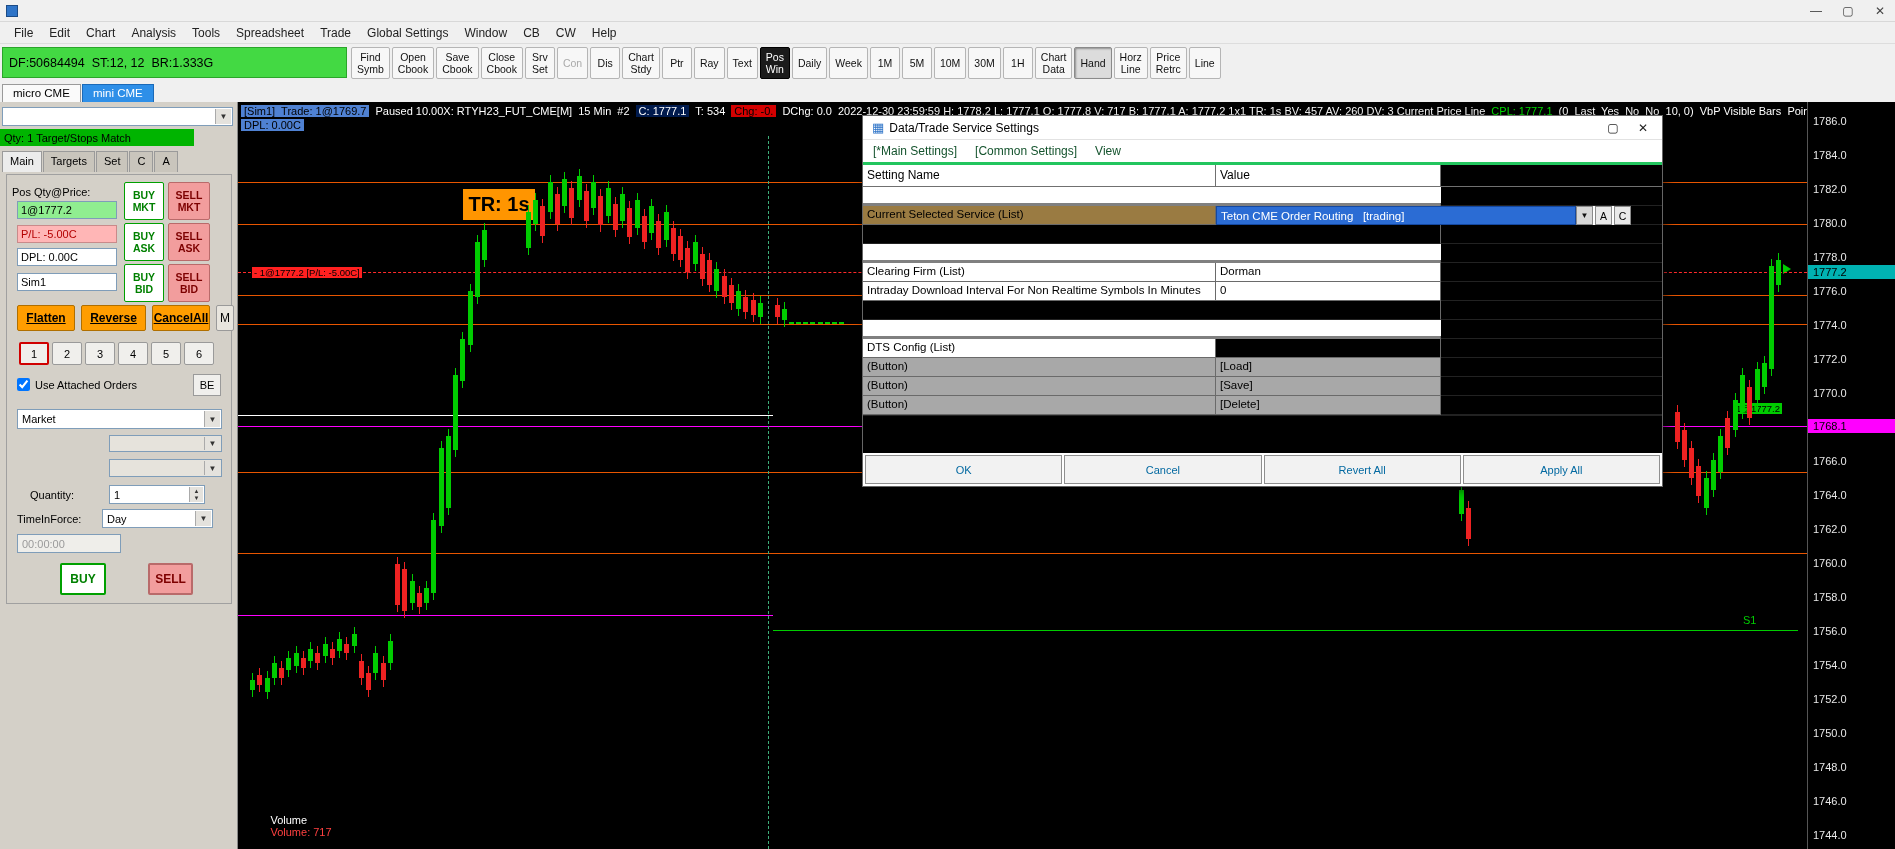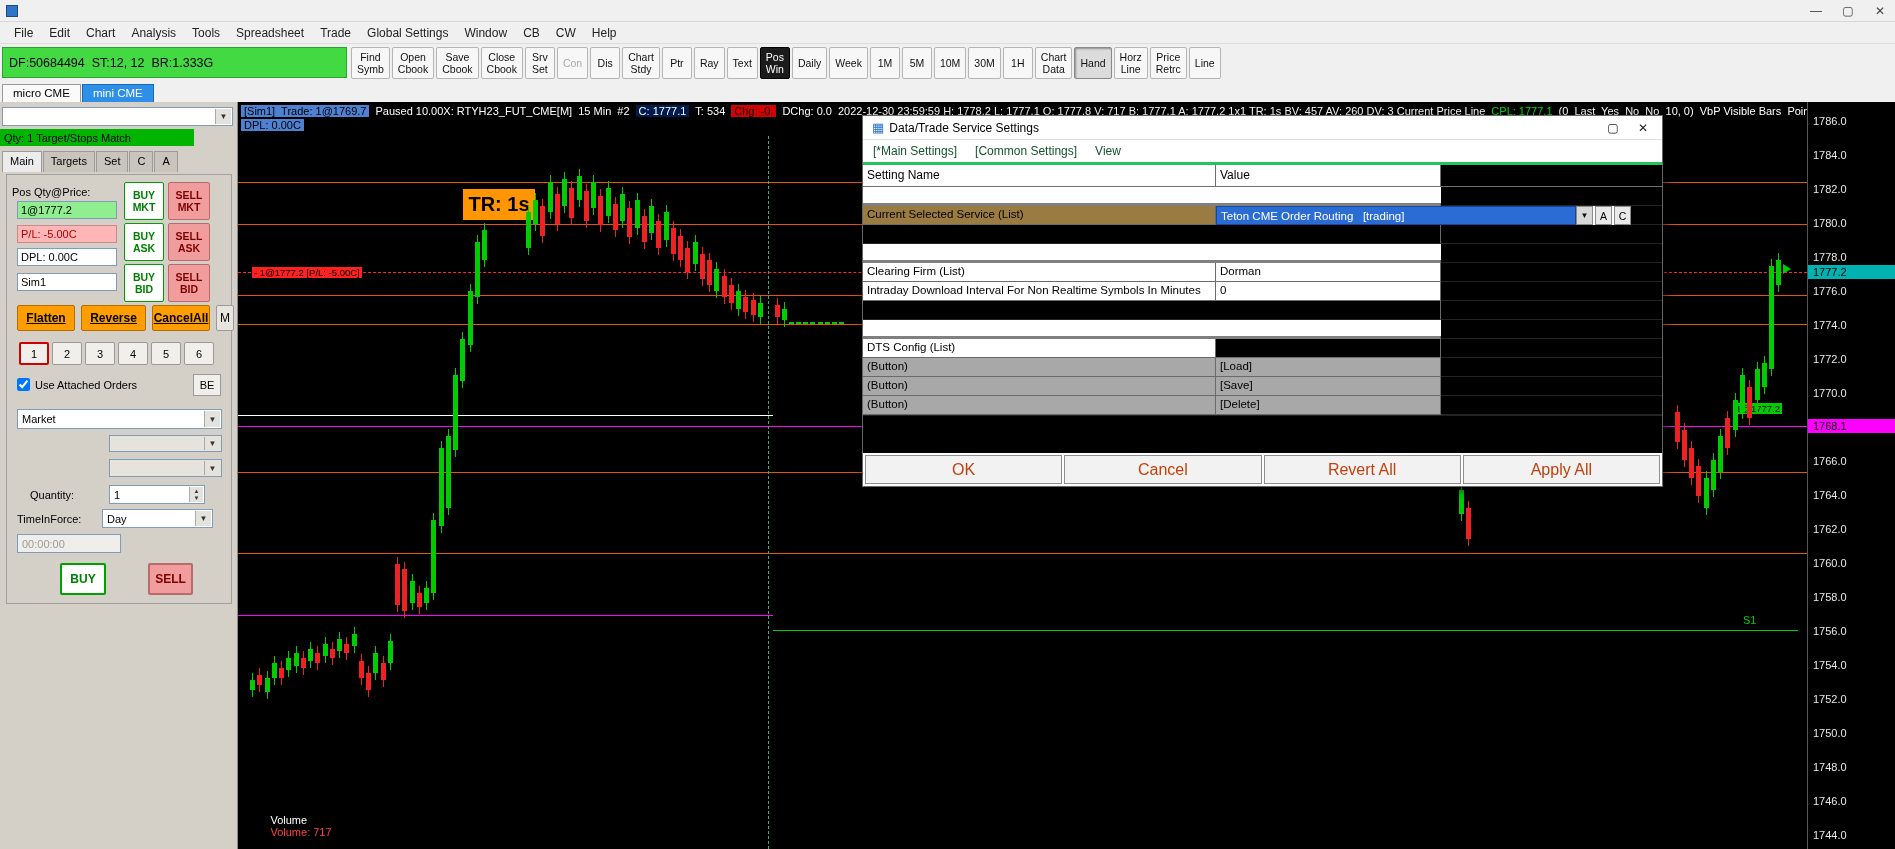--- a/index.html
+++ b/index.html
@@ -112,21 +112,21 @@
   .drow.section .c-sec { width:578px; background:#808080; color:#fff;margin-top:16px; }
   .drow.buttonrow .c-name, .drow.buttonrow .c-value { background:#a8a8a8; }
   .drow.empty .c-emp { width:578px; background:#000; border-bottom:1px solid #222;}
   .drow.selected .c-name { background:#9a7b42; }
   .combo-blue { width:360px; background:#2b6cd4; color:#fff; font-size:11.5px; padding:2px 4px; white-space:pre; overflow:hidden; border:1px solid #1448a0; display:flex; align-items:center;}
   .combo-dd { width:17px; background:#d8d8d8; border:1px solid #8a8a8a; font-size:8px; color:#111; display:flex; align-items:center; justify-content:center;}
   .mini-btn { width:17px; background:#e9e9e9; border:1px solid #8a8a8a; font-size:10.5px; color:#000; display:flex; align-items:center; justify-content:center; margin-left:2px;}
   .c-value.blackcell { background:#000; }
   .dlg-filler { flex:1; background:#000; border-top:1px solid #222;}
   .dlg-buttons { height:33px; display:flex; padding:2px; background:#fff; gap:2px;}
-  .dlg-btn { flex:1; background:#f2f2f2; border:1px solid #8f8f8f; font-size:16px; color:#c2410c; display:flex; align-items:center; justify-content:center;}
+  .dlg-btn { flex:1; background:#f2f2f2; border:1px solid #8f8f8f; font-size:11px; color:#0369a1; display:flex; align-items:center; justify-content:center;}
 </style>
 </head>
 <body>
 
 <div class="root">
 
   <div class="titlebar">
     <div class="appicon"></div>
     <div class="win-controls">
       <span>—</span>

